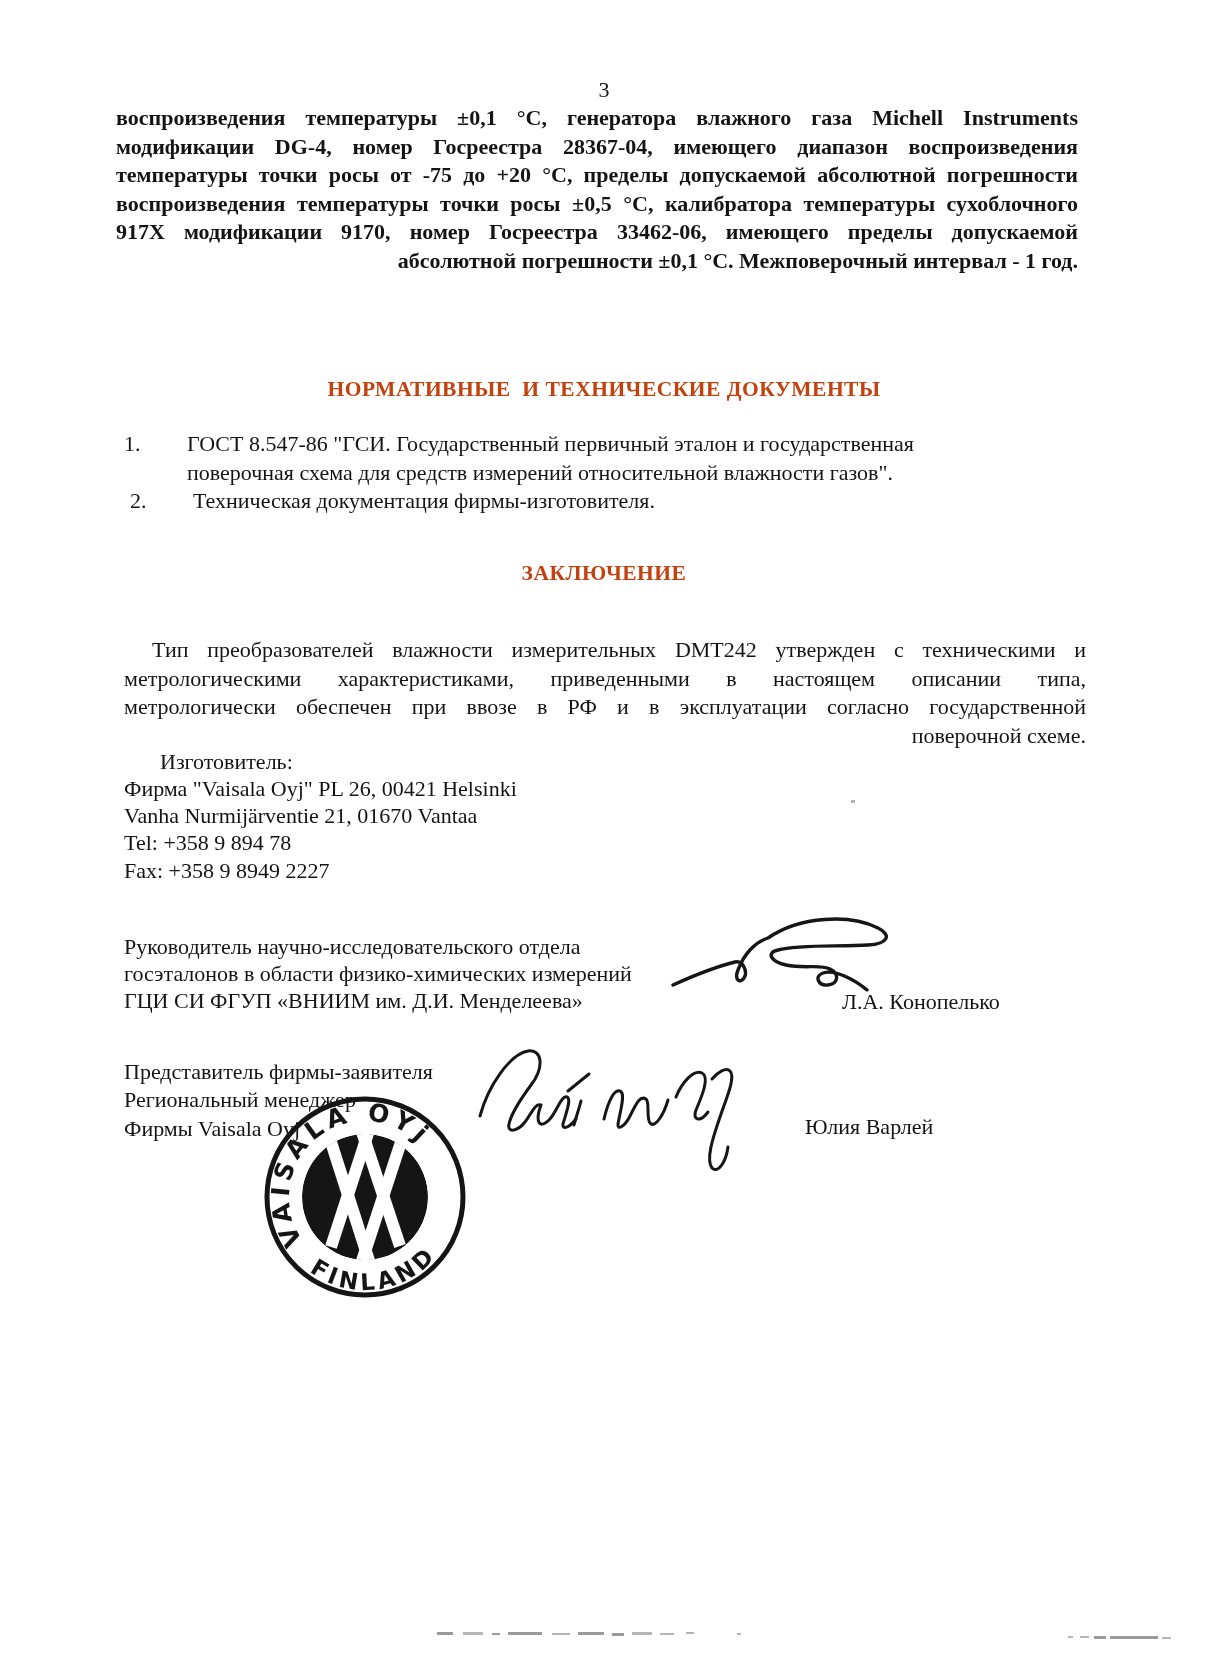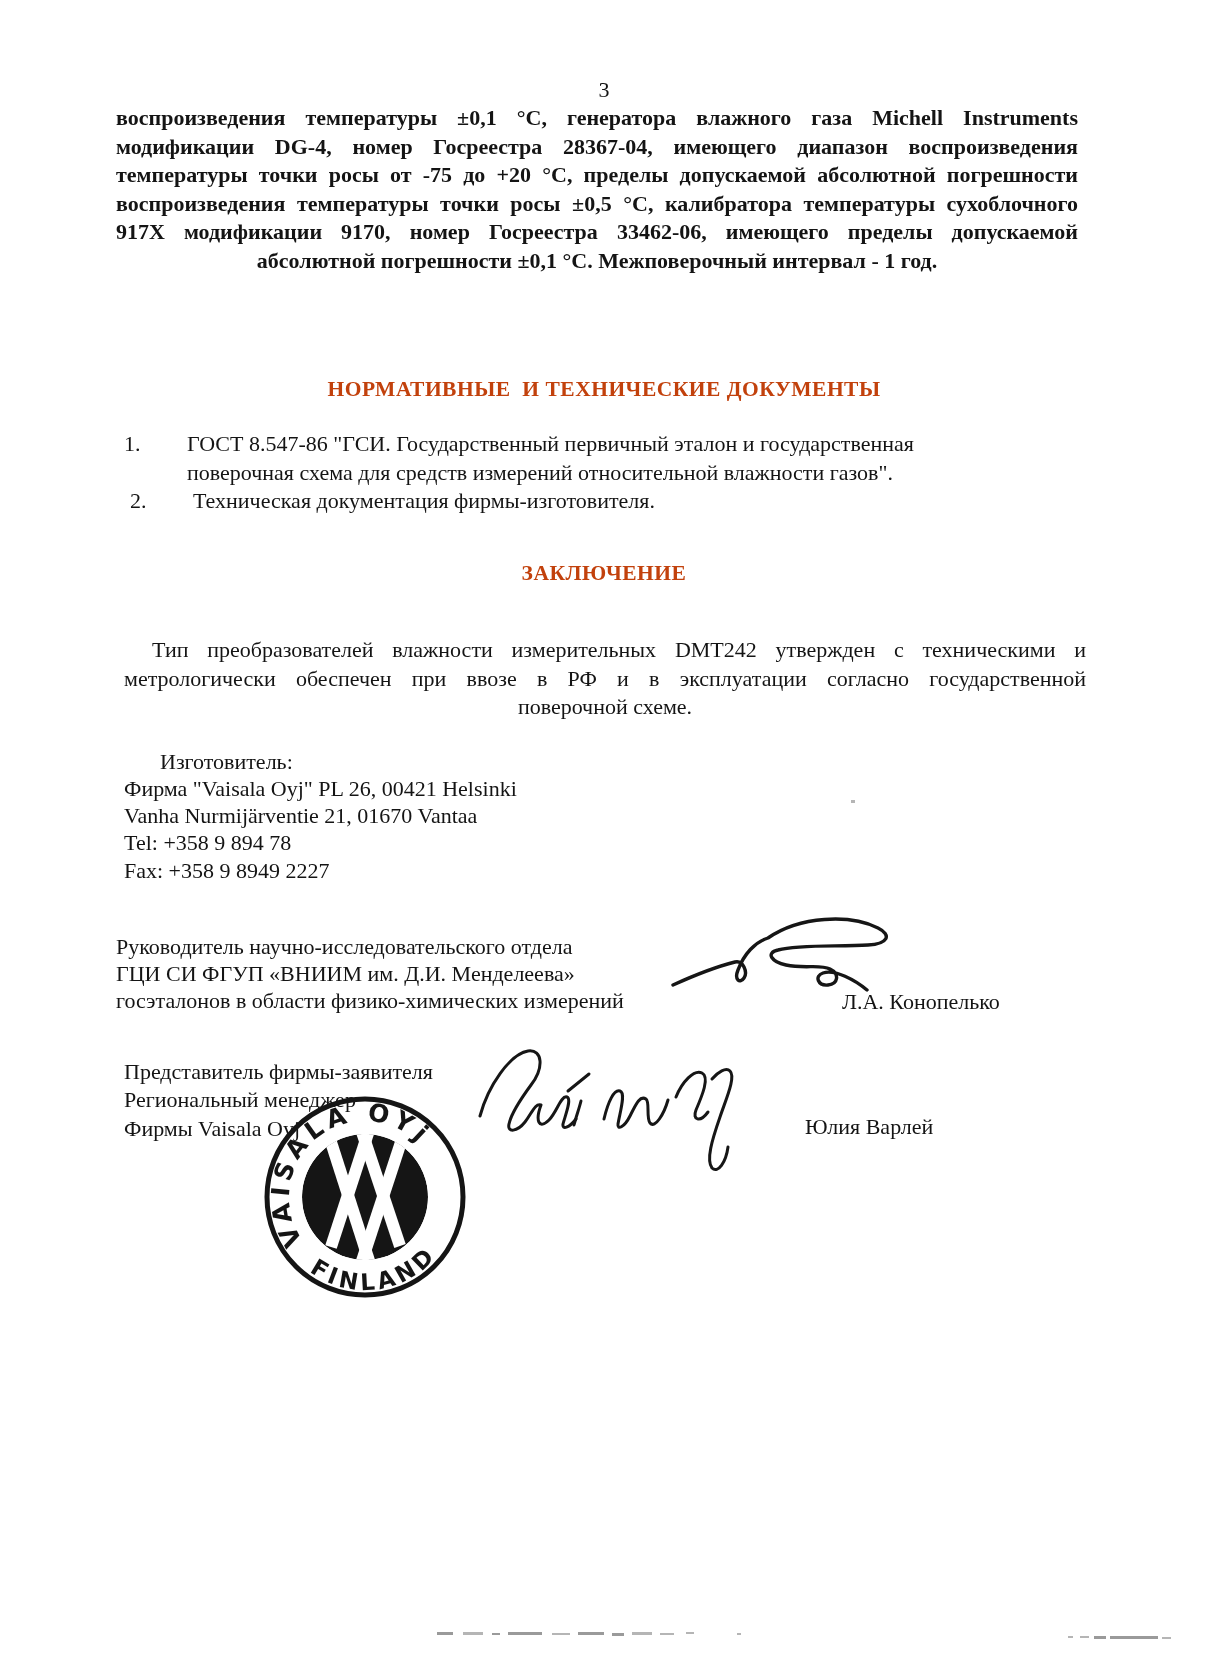--- a/index.html
+++ b/index.html
@@ -10,21 +10,21 @@
     overflow:hidden;
   }
   .abs { position:absolute; }
   .txt {
     font-family:"Liberation Serif", serif;
     font-size:22px;
     line-height:28.6px;
     color:#141414;
   }
   .jline { text-align:justify; text-align-last:justify; }
-  .lastline { text-align:center; }
+  .lastline { text-align:right; }
   .heading {
     font-family:"Liberation Serif", serif;
     font-weight:bold;
     font-size:21.5px;
     letter-spacing:0.5px;
     color:#c2410c;
     text-align:center;
     white-space:pre-wrap;
   }
   .list-row { display:flex; align-items:flex-start; }
@@ -64,36 +64,37 @@
     <div class="list-text">
       <div class="txt">Техническая документация фирмы-изготовителя.</div>
     </div>
   </div>
 </div>
 
 <div class="abs heading" style="left:124px; top:561px; width:960px;">ЗАКЛЮЧЕНИЕ</div>
 
 <div class="abs" style="left:124px; top:636px; width:962px;">
   <div class="txt jline indent-first">Тип преобразователей влажности измерительных DMT242 утвержден с техническими и</div>
+  <div class="txt jline">метрологическими характеристиками, приведенными в настоящем описании типа,</div>
   <div class="txt jline">метрологически обеспечен при ввозе в РФ и в эксплуатации согласно государственной</div>
   <div class="txt lastline">поверочной схеме.</div>
 </div>
 
 <div class="txt abs" style="left:160px; top:748px;">Изготовитель:</div>
 <div class="abs" style="left:124px; top:775px;">
   <div class="txt" style="line-height:27.2px;">Фирма "Vaisala Oyj" PL 26, 00421 Helsinki</div>
   <div class="txt" style="line-height:27.2px;">Vanha Nurmijärventie 21, 01670 Vantaa</div>
   <div class="txt" style="line-height:27.2px;">Tel: +358 9 894 78</div>
   <div class="txt" style="line-height:27.2px;">Fax: +358 9 8949 2227</div>
 </div>
 
-<div class="abs" style="left:116px; top:933px;">
+<div class="abs" style="left:124px; top:933px;">
   <div class="txt" style="line-height:27.2px;">Руководитель научно-исследовательского отдела</div>
+  <div class="txt" style="line-height:27.2px;">госэталонов в области физико-химических измерений</div>
   <div class="txt" style="line-height:27.2px;">ГЦИ СИ ФГУП «ВНИИМ им. Д.И. Менделеева»</div>
-  <div class="txt" style="line-height:27.2px;">госэталонов в области физико-химических измерений</div>
 </div>
 
 <svg class="abs" style="left:660px; top:912px;" width="260" height="95" viewBox="0 0 260 95">
   <path d="M 13 73 C 35 63 55 55 75 50 C 83 48 88 60 84 66 C 80 72 74 68 78 58
            C 84 42 95 30 108 26 C 140 4 190 2 218 16 C 232 23 228 32 208 33
            C 180 35 140 32 118 38 C 105 41 112 50 126 53 C 145 57 160 52 170 57
            C 180 62 178 72 168 73 C 158 74 154 64 163 61 C 175 57 195 68 207 78" fill="none" stroke="#161616" stroke-width="3.4" stroke-linecap="round" stroke-linejoin="round"></path>
 </svg>
 
 <div class="txt abs" style="left:842px; top:988px;">Л.А. Конопелько</div>

